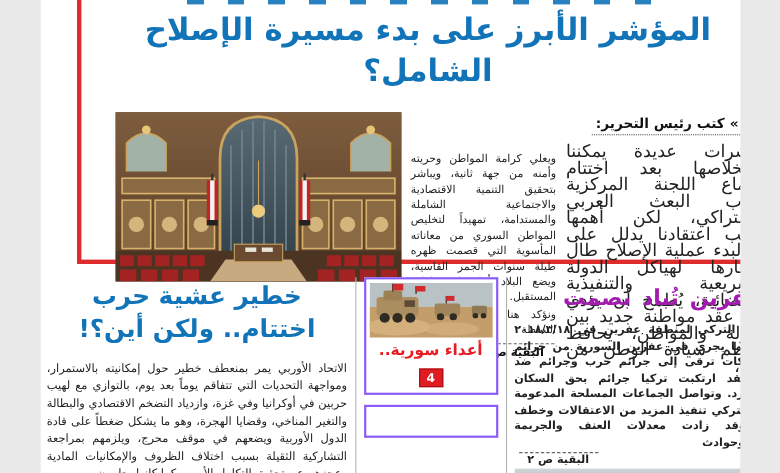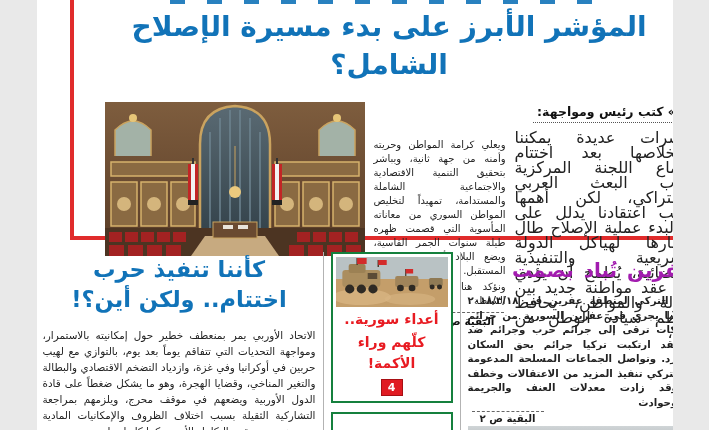--- a/index.html
+++ b/index.html
@@ -62,21 +62,21 @@
     border-top:1px dashed #666;padding-top:1px;
     margin:-1px auto 2px 4px; 
   }
   .photo-sliver{
     height:14px;margin-top:2px;
     background:linear-gradient(#d0d5d7,#b7bdc0);
   }
   
   .promo{width:122px;flex:none;}
   .promo-box{
-    border:2px solid #15803d;background:#fff;padding:3px 3px 5px;
+    border:2px solid #8b5cf6;background:#fff;padding:3px 3px 5px;
     box-sizing:border-box;
   }
   .promo-photo{display:block;width:100%;height:50px;}
   .promo-line{
     color:#e81b22;font-weight:bold;font-size:14px;line-height:21px;
     text-align:center;margin-top:2px;
   }
   .page-badge{
     width:20px;height:15px;background:#e01b22;color:#fff;font-weight:bold;
     font-size:11px;line-height:15px;text-align:center;margin:5px auto 0;
@@ -97,21 +97,21 @@
 
 <div class="page">
 
   <section class="top-box">
     <div class="top-frag"></div>
     <h1 class="lead-headline">المؤشر الأبرز على بدء مسيرة الإصلاح الشامل؟</h1>
 
     <div class="lead-row">
 
       <div class="col-a">
-        <div class="byline">» كتب رئيس ومواجهة:</div>
+        <div class="byline">» كتب رئيس التحرير:</div>
         <p class="body-text">مؤشرات عديدة يمكننا استخلاصها بعد اختتام اجتماع اللجنة المركزية لحزب البعث العربي الاشتراكي، لكن أهمها حسب اعتقادنا يدلل على نية لبدء عملية الإصلاح طال انتظارها لهياكل الدولة التشريعية والتنفيذية والقضائية، يُطمح أن يؤدي إلى عقد مواطنة جديد بين الدولة والمواطن، يحافظ ويعظم سيادة الوطن من جهة،</p>
       </div>
 
       <div class="col-b">
         <p class="body-text">ويعلي كرامة المواطن وحريته وأمنه من جهة ثانية، ويباشر بتحقيق التنمية الاقتصادية والاجتماعية الشاملة والمستدامة، تمهيداً لتخليص المواطن السوري من معاناته المأسوية التي قصمت ظهره طيلة سنوات الجمر القاسية، ويضع البلاد أمام استحقاقات المستقبل.</p>
         <p class="body-text">ونؤكد هنا ودون مبالغة أن السلطة</p>
         <div class="continuation">البقية ص ٢</div>
       </div>
 
       <div class="photo-parliament">
@@ -241,32 +241,31 @@
           <circle cx="61" cy="31" r="3.2" fill="#2e2a24"></circle>
           <circle cx="72" cy="31" r="3.2" fill="#2e2a24"></circle>
           <line x1="66" y1="19" x2="66" y2="12" stroke="#4a3f30" stroke-width="1.2"></line>
           <rect x="66" y="12" width="7" height="4.5" fill="#d32b2b"></rect>
 
           <rect x="88" y="21" width="13" height="8" rx="1.5" fill="#8f7a55"></rect>
           <circle cx="91" cy="30" r="2.4" fill="#2e2a24"></circle>
           <circle cx="98" cy="30" r="2.4" fill="#2e2a24"></circle>
         </svg>
         <div class="promo-line">أعداء سورية..</div>
-        <div class="promo-line">كلّهم وراء الأكمة!</div>
         <div class="page-badge">4</div>
       </div>
       <div class="promo-box promo-box-2">
         
       </div>
     </aside>
 
     <div class="vdiv"></div>
 
     <article class="europe">
       <h2 class="europe-headline">
-        <span>كأننا تنفيذ حرب</span>
+        <span>خطير عشية حرب</span>
         <span>اختتام.. ولكن أين؟!</span>
       </h2>
       <p class="body-text">الاتحاد الأوربي يمر بمنعطف خطير حول إمكانيته بالاستمرار، ومواجهة التحديات التي تتفاقم يوماً بعد يوم، بالتوازي مع لهيب حربين في أوكرانيا وفي غزة، وازدياد التضخم الاقتصادي والبطالة والتغير المناخي، وقضايا الهجرة، وهو ما يشكل ضغطاً على قادة الدول الأوربية ويضعهم في موقف محرج، ويلزمهم بمراجعة التشاركية الثقيلة بسبب اختلاف الظروف والإمكانيات المادية وعجزهم عن تحقيق التكامل الأوربي كما كانوا يحلمون،</p>
     </article>
 
   </section>
 </div>
 
 </body></html>

